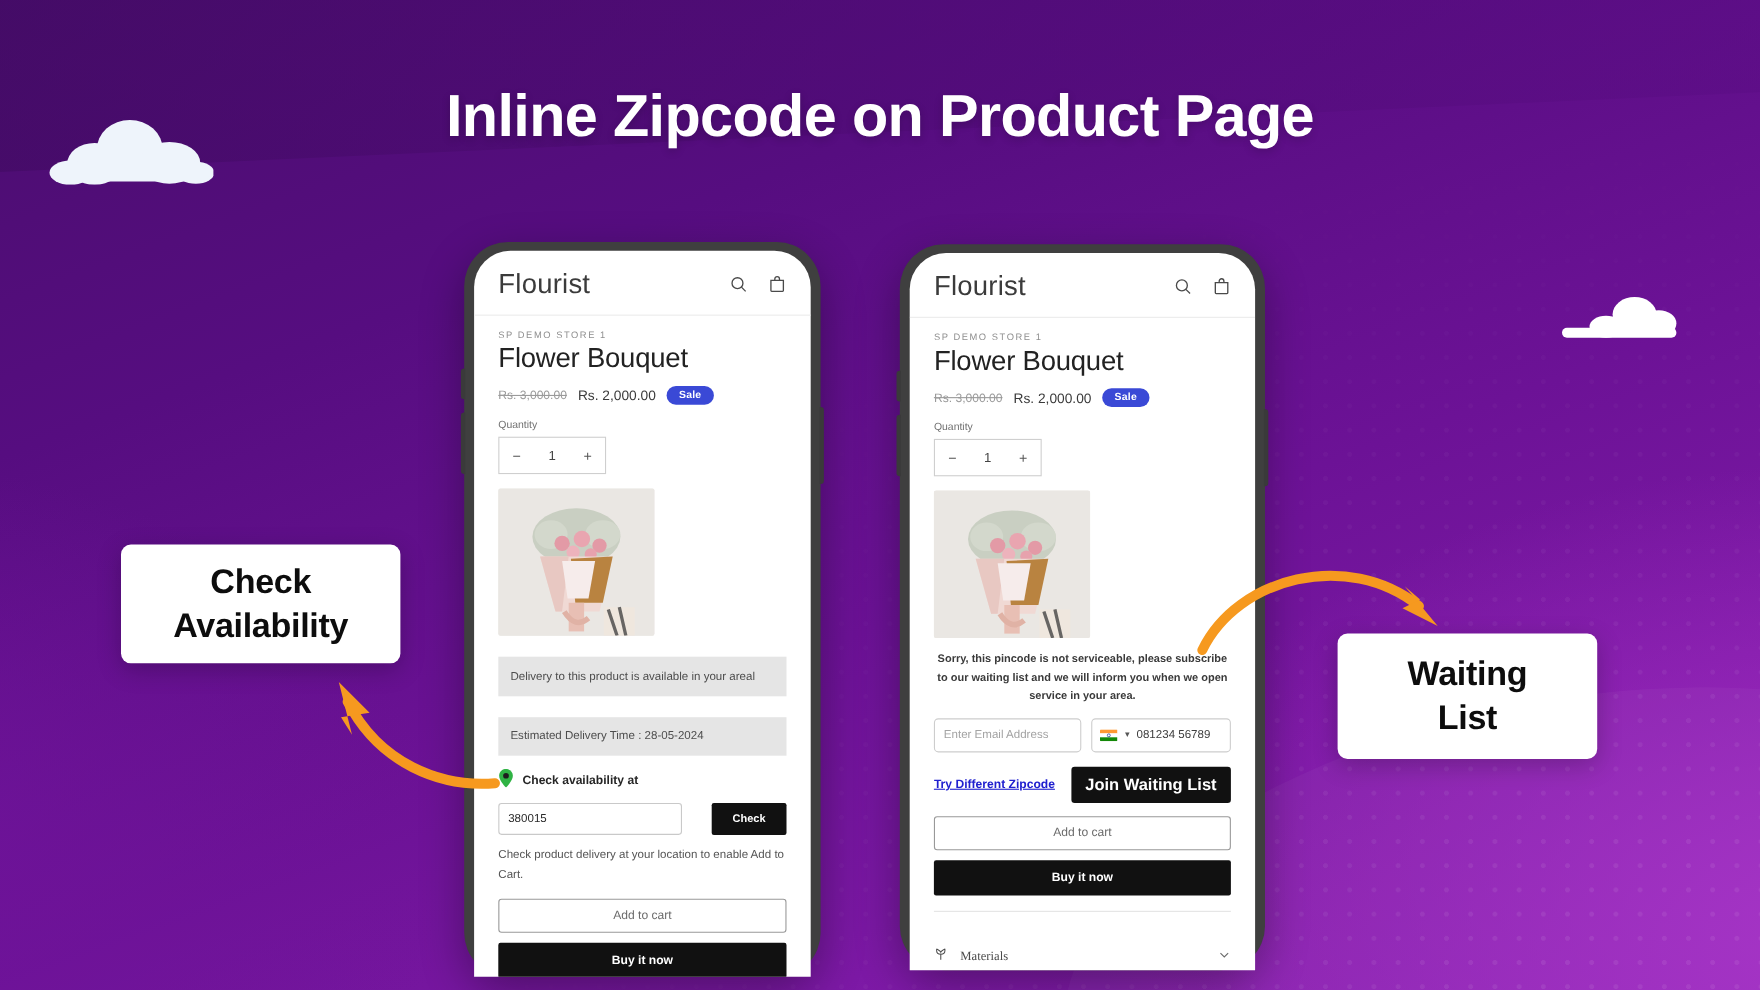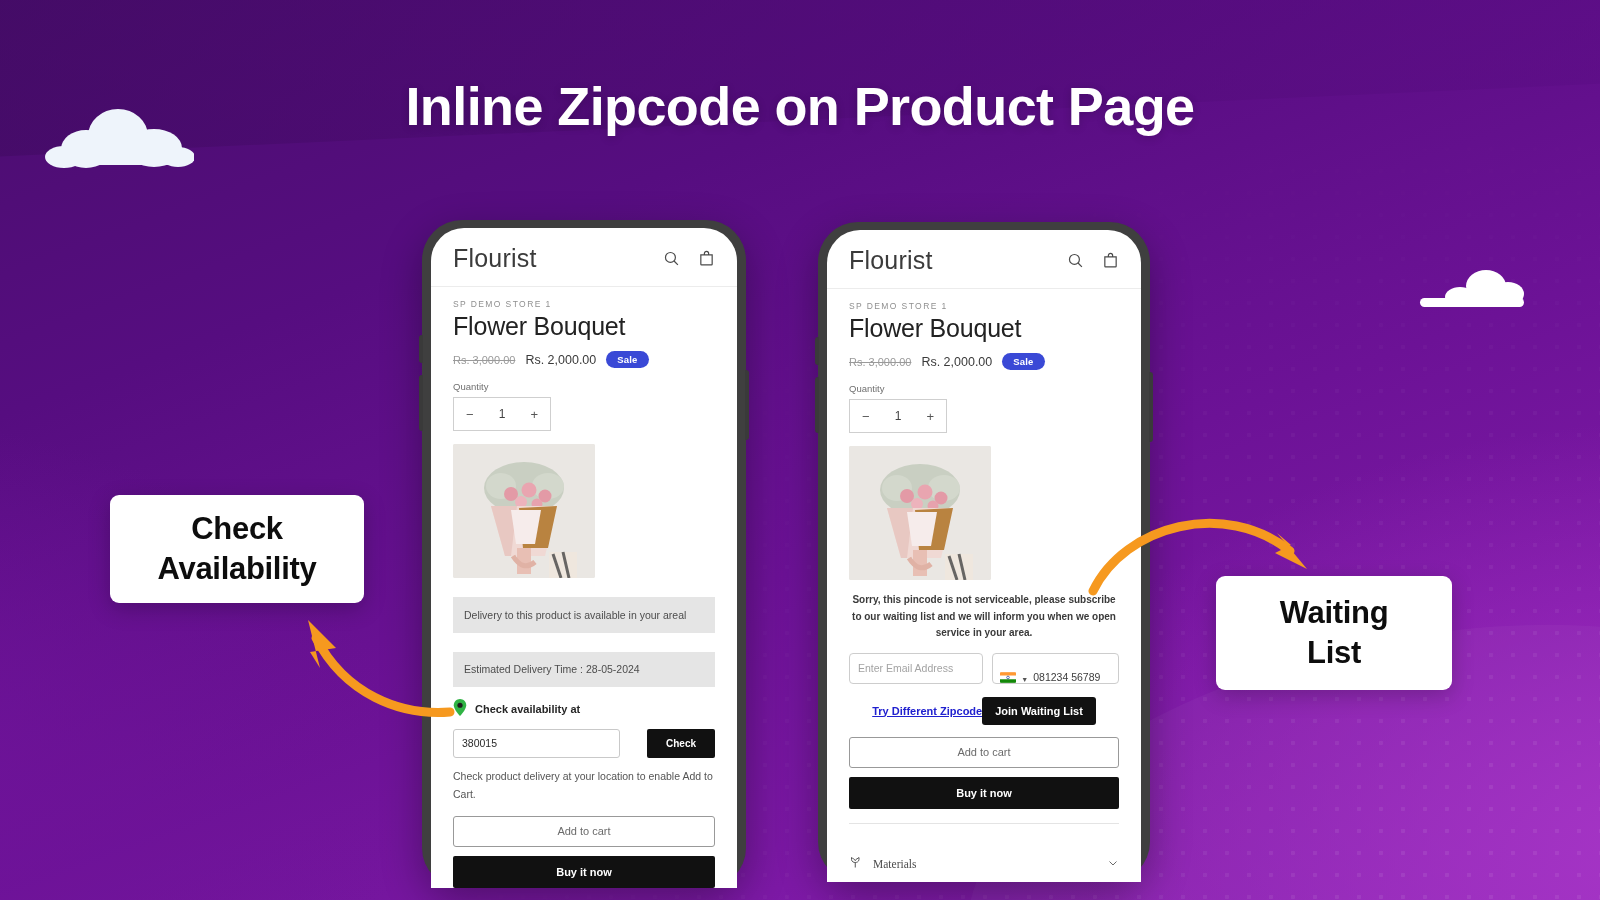--- a/index.html
+++ b/index.html
@@ -160,35 +160,35 @@
     text-align:center; line-height:1.65;
   }
   .wl-row { display:flex; gap:9px; margin-top:11px; }
   .wl-email {
     flex:1.05; height:31px; border:1px solid #cdcdcd; border-radius:4px;
     font-size:10.5px; color:#a3a3a3; padding:0 8px;
     display:flex; align-items:center;
   }
   .wl-phone {
     flex:1; height:31px; border:1px solid #cdcdcd; border-radius:4px;
-    display:flex; align-items:flex-end; gap:5px; padding:0 7px;
+    display:flex; align-items:center; gap:5px; padding:0 7px;
     font-size:10.5px; color:#3d3d3d;
   }
   .flag { width:16px; height:11px; border-radius:1px; overflow:hidden; display:block; flex:0 0 auto;}
   .caret { font-size:7px; color:#555; }
   .wl-actions {
-    display:flex; align-items:center; justify-content:center;
+    display:flex; align-items:center; justify-content:space-between;
     margin-top:13px;
   }
   .try-link {
     font-size:11px; font-weight:bold; color:#2020cf;
     text-decoration:underline; cursor:pointer;
   }
   .join-btn {
-    background:#111; color:#fff; font-size:11px; font-weight:bold;
+    background:#111; color:#fff; font-size:15px; font-weight:bold;
     padding:8px 13px; border-radius:3px; cursor:pointer;
   }
 
   
   .btn-outline {
     margin-top:12px; height:31px; border:1px solid #999; border-radius:3px;
     display:flex; align-items:center; justify-content:center;
     font-size:11px; color:#6b6b6b; cursor:pointer; background:#fff;
   }
   .btn-dark {

